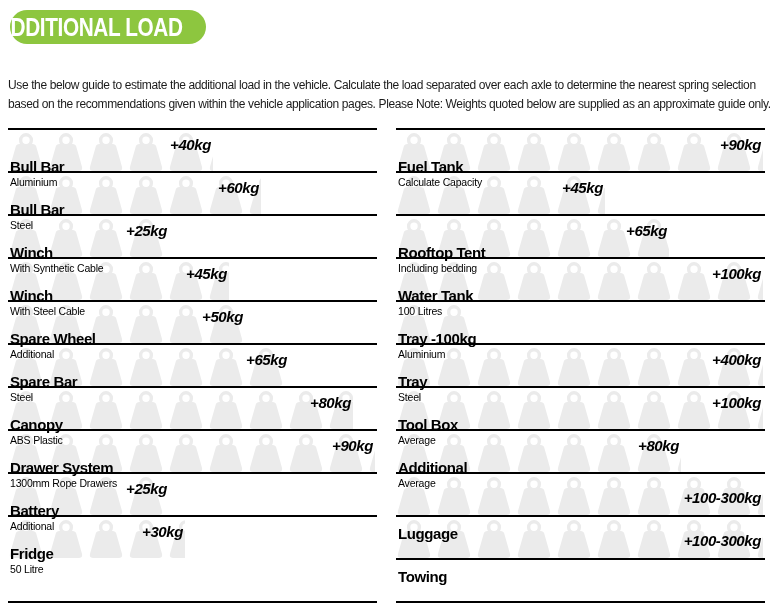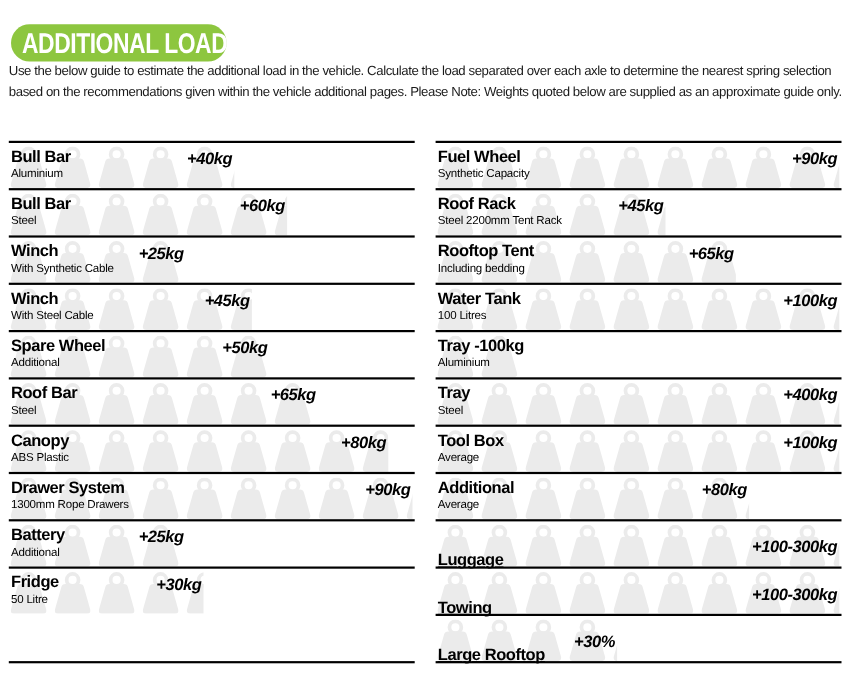--- a/index.html
+++ b/index.html
@@ -1,52 +1,52 @@
 <!DOCTYPE html>
 <html style="--accent: #8DC63F;"><head>
 <meta charset="utf-8">
 <style>
   html,body{margin:0;padding:0;background:#ffffff;}
   body{width:783px;height:612px;font-family:"Liberation Sans",sans-serif;color:#000;}
   .page{position:relative;width:783px;height:612px;overflow:hidden;background:#fff;}
 
   .badge{position:absolute;left:10px;top:10px;width:196px;height:34px;
          background:var(--accent,#8DC63F);border-radius:17px;
-         display:flex;align-items:center;justify-content:flex-start;padding-left:10px;box-sizing:border-box;margin-top:12px;}
+         display:flex;align-items:center;justify-content:center;padding-left:10px;box-sizing:border-box;}
   .badge .badge-text{color:#fff;font-weight:bold;font-size:26px;letter-spacing:-0.5px;
          white-space:nowrap;transform:scaleX(0.80);transform-origin:left center;}
 
-  .intro{position:absolute;left:8px;top:55px;font-size:12px;letter-spacing:-0.38px;
+  .intro{position:absolute;left:8px;top:76px;font-size:12px;letter-spacing:-0.38px;
          line-height:19px;color:#1b1b1b;white-space:nowrap;}
 
   .cols{position:absolute;left:8px;top:128px;display:flex;gap:19px;}
   .col{width:369px;border-bottom:2px solid #000;}
 
   .row{position:relative;height:43px;border-top:2px solid #000;box-sizing:border-box;}
   .strip{position:absolute;left:1px;top:3px;height:38px;overflow:hidden;white-space:nowrap;font-size:0;}
   .strip svg{display:inline-block;margin-right:6px;vertical-align:top;}
   .kg{position:absolute;top:3px;right:2px;font-weight:bold;font-size:15px;letter-spacing:-0.4px;white-space:nowrap;font-style:italic;}
-  .titles{position:relative;z-index:1;padding:5px 0 0 2px;}
+  .titles{position:relative;z-index:1;padding:5px 0 0 2px;margin-top:24px;}
   .title{font-weight:bold;font-size:15px;letter-spacing:-0.4px;line-height:16px;white-space:nowrap;}
   .sub{font-size:10.5px;letter-spacing:-0.2px;line-height:12px;margin-top:1px;white-space:nowrap;}
-  .row.nosub .titles{padding-top:28px;text-decoration:underline;}
+  .row.nosub .titles{padding-top:28px;}
   .row.nosub .kg{top:12px;}
 </style>
 </head>
 <body>
 
 <div class="page">
 
   <div class="badge">
     <span class="badge-text">ADDITIONAL LOAD</span>
   </div>
 
   <div class="intro">
     <div>Use the below guide to estimate the additional load in the vehicle. Calculate the load separated over each axle to determine the nearest spring selection</div>
-    <div>based on the recommendations given within the vehicle additional pages. Please Note: Weights quoted below are supplied as an approximate guide only.</div>
+    <div>based on the recommendations given within the vehicle application pages. Please Note: Weights quoted below are supplied as an approximate guide only.</div>
   </div>
 
   <div class="cols">
     <div class="col" id="col-left">
         <div class="row">
           <div class="strip" style="width: 204px;"><svg width="34" height="38" viewBox="0 0 34 38">
               <circle cx="17" cy="7.2" r="5.4" fill="none" stroke="#EBEBEB" stroke-width="3.4"></circle>
               <path fill="#EBEBEB" d="M10.5,11 L23.5,11 Q26.6,11 27.3,13.8 L32.9,33.6 Q34.1,38 29.6,38 L4.4,38 Q-0.1,38 1.1,33.6 L6.7,13.8 Q7.4,11 10.5,11 Z"></path>
             </svg><svg width="34" height="38" viewBox="0 0 34 38">
               <circle cx="17" cy="7.2" r="5.4" fill="none" stroke="#EBEBEB" stroke-width="3.4"></circle>
@@ -183,21 +183,21 @@
               <circle cx="17" cy="7.2" r="5.4" fill="none" stroke="#EBEBEB" stroke-width="3.4"></circle>
               <path fill="#EBEBEB" d="M10.5,11 L23.5,11 Q26.6,11 27.3,13.8 L32.9,33.6 Q34.1,38 29.6,38 L4.4,38 Q-0.1,38 1.1,33.6 L6.7,13.8 Q7.4,11 10.5,11 Z"></path>
             </svg><svg width="34" height="38" viewBox="0 0 34 38">
               <circle cx="17" cy="7.2" r="5.4" fill="none" stroke="#EBEBEB" stroke-width="3.4"></circle>
               <path fill="#EBEBEB" d="M10.5,11 L23.5,11 Q26.6,11 27.3,13.8 L32.9,33.6 Q34.1,38 29.6,38 L4.4,38 Q-0.1,38 1.1,33.6 L6.7,13.8 Q7.4,11 10.5,11 Z"></path>
             </svg><svg width="34" height="38" viewBox="0 0 34 38">
               <circle cx="17" cy="7.2" r="5.4" fill="none" stroke="#EBEBEB" stroke-width="3.4"></circle>
               <path fill="#EBEBEB" d="M10.5,11 L23.5,11 Q26.6,11 27.3,13.8 L32.9,33.6 Q34.1,38 29.6,38 L4.4,38 Q-0.1,38 1.1,33.6 L6.7,13.8 Q7.4,11 10.5,11 Z"></path>
             </svg><div class="kg">+65kg</div></div>
           <div class="titles">
-            <div class="title">Roof Bar</div>
+            <div class="title">Spare Bar</div>
             <div class="sub">Steel</div>
           </div>
         </div>
         <div class="row">
           <div class="strip" style="width: 344px;"><svg width="34" height="38" viewBox="0 0 34 38">
               <circle cx="17" cy="7.2" r="5.4" fill="none" stroke="#EBEBEB" stroke-width="3.4"></circle>
               <path fill="#EBEBEB" d="M10.5,11 L23.5,11 Q26.6,11 27.3,13.8 L32.9,33.6 Q34.1,38 29.6,38 L4.4,38 Q-0.1,38 1.1,33.6 L6.7,13.8 Q7.4,11 10.5,11 Z"></path>
             </svg><svg width="34" height="38" viewBox="0 0 34 38">
               <circle cx="17" cy="7.2" r="5.4" fill="none" stroke="#EBEBEB" stroke-width="3.4"></circle>
               <path fill="#EBEBEB" d="M10.5,11 L23.5,11 Q26.6,11 27.3,13.8 L32.9,33.6 Q34.1,38 29.6,38 L4.4,38 Q-0.1,38 1.1,33.6 L6.7,13.8 Q7.4,11 10.5,11 Z"></path>
@@ -334,22 +334,22 @@
               <circle cx="17" cy="7.2" r="5.4" fill="none" stroke="#EBEBEB" stroke-width="3.4"></circle>
               <path fill="#EBEBEB" d="M10.5,11 L23.5,11 Q26.6,11 27.3,13.8 L32.9,33.6 Q34.1,38 29.6,38 L4.4,38 Q-0.1,38 1.1,33.6 L6.7,13.8 Q7.4,11 10.5,11 Z"></path>
             </svg><svg width="34" height="38" viewBox="0 0 34 38">
               <circle cx="17" cy="7.2" r="5.4" fill="none" stroke="#EBEBEB" stroke-width="3.4"></circle>
               <path fill="#EBEBEB" d="M10.5,11 L23.5,11 Q26.6,11 27.3,13.8 L32.9,33.6 Q34.1,38 29.6,38 L4.4,38 Q-0.1,38 1.1,33.6 L6.7,13.8 Q7.4,11 10.5,11 Z"></path>
             </svg><svg width="34" height="38" viewBox="0 0 34 38">
               <circle cx="17" cy="7.2" r="5.4" fill="none" stroke="#EBEBEB" stroke-width="3.4"></circle>
               <path fill="#EBEBEB" d="M10.5,11 L23.5,11 Q26.6,11 27.3,13.8 L32.9,33.6 Q34.1,38 29.6,38 L4.4,38 Q-0.1,38 1.1,33.6 L6.7,13.8 Q7.4,11 10.5,11 Z"></path>
             </svg><div class="kg">+90kg</div></div>
           <div class="titles">
-            <div class="title">Fuel Wheel</div>
-            <div class="sub">Synthetic Capacity</div>
+            <div class="title">Fuel Tank</div>
+            <div class="sub">Calculate Capacity</div>
           </div>
         </div>
         <div class="row">
           <div class="strip" style="width: 208px;"><svg width="34" height="38" viewBox="0 0 34 38">
               <circle cx="17" cy="7.2" r="5.4" fill="none" stroke="#EBEBEB" stroke-width="3.4"></circle>
               <path fill="#EBEBEB" d="M10.5,11 L23.5,11 Q26.6,11 27.3,13.8 L32.9,33.6 Q34.1,38 29.6,38 L4.4,38 Q-0.1,38 1.1,33.6 L6.7,13.8 Q7.4,11 10.5,11 Z"></path>
             </svg><svg width="34" height="38" viewBox="0 0 34 38">
               <circle cx="17" cy="7.2" r="5.4" fill="none" stroke="#EBEBEB" stroke-width="3.4"></circle>
               <path fill="#EBEBEB" d="M10.5,11 L23.5,11 Q26.6,11 27.3,13.8 L32.9,33.6 Q34.1,38 29.6,38 L4.4,38 Q-0.1,38 1.1,33.6 L6.7,13.8 Q7.4,11 10.5,11 Z"></path>
             </svg><svg width="34" height="38" viewBox="0 0 34 38">
@@ -358,24 +358,20 @@
             </svg><svg width="34" height="38" viewBox="0 0 34 38">
               <circle cx="17" cy="7.2" r="5.4" fill="none" stroke="#EBEBEB" stroke-width="3.4"></circle>
               <path fill="#EBEBEB" d="M10.5,11 L23.5,11 Q26.6,11 27.3,13.8 L32.9,33.6 Q34.1,38 29.6,38 L4.4,38 Q-0.1,38 1.1,33.6 L6.7,13.8 Q7.4,11 10.5,11 Z"></path>
             </svg><svg width="34" height="38" viewBox="0 0 34 38">
               <circle cx="17" cy="7.2" r="5.4" fill="none" stroke="#EBEBEB" stroke-width="3.4"></circle>
               <path fill="#EBEBEB" d="M10.5,11 L23.5,11 Q26.6,11 27.3,13.8 L32.9,33.6 Q34.1,38 29.6,38 L4.4,38 Q-0.1,38 1.1,33.6 L6.7,13.8 Q7.4,11 10.5,11 Z"></path>
             </svg><svg width="34" height="38" viewBox="0 0 34 38">
               <circle cx="17" cy="7.2" r="5.4" fill="none" stroke="#EBEBEB" stroke-width="3.4"></circle>
               <path fill="#EBEBEB" d="M10.5,11 L23.5,11 Q26.6,11 27.3,13.8 L32.9,33.6 Q34.1,38 29.6,38 L4.4,38 Q-0.1,38 1.1,33.6 L6.7,13.8 Q7.4,11 10.5,11 Z"></path>
             </svg><div class="kg">+45kg</div></div>
-          <div class="titles">
-            <div class="title">Roof Rack</div>
-            <div class="sub">Steel 2200mm Tent Rack</div>
-          </div>
         </div>
         <div class="row">
           <div class="strip" style="width: 272px;"><svg width="34" height="38" viewBox="0 0 34 38">
               <circle cx="17" cy="7.2" r="5.4" fill="none" stroke="#EBEBEB" stroke-width="3.4"></circle>
               <path fill="#EBEBEB" d="M10.5,11 L23.5,11 Q26.6,11 27.3,13.8 L32.9,33.6 Q34.1,38 29.6,38 L4.4,38 Q-0.1,38 1.1,33.6 L6.7,13.8 Q7.4,11 10.5,11 Z"></path>
             </svg><svg width="34" height="38" viewBox="0 0 34 38">
               <circle cx="17" cy="7.2" r="5.4" fill="none" stroke="#EBEBEB" stroke-width="3.4"></circle>
               <path fill="#EBEBEB" d="M10.5,11 L23.5,11 Q26.6,11 27.3,13.8 L32.9,33.6 Q34.1,38 29.6,38 L4.4,38 Q-0.1,38 1.1,33.6 L6.7,13.8 Q7.4,11 10.5,11 Z"></path>
             </svg><svg width="34" height="38" viewBox="0 0 34 38">
               <circle cx="17" cy="7.2" r="5.4" fill="none" stroke="#EBEBEB" stroke-width="3.4"></circle>
@@ -619,36 +615,20 @@
               <path fill="#EBEBEB" d="M10.5,11 L23.5,11 Q26.6,11 27.3,13.8 L32.9,33.6 Q34.1,38 29.6,38 L4.4,38 Q-0.1,38 1.1,33.6 L6.7,13.8 Q7.4,11 10.5,11 Z"></path>
             </svg><svg width="34" height="38" viewBox="0 0 34 38">
               <circle cx="17" cy="7.2" r="5.4" fill="none" stroke="#EBEBEB" stroke-width="3.4"></circle>
               <path fill="#EBEBEB" d="M10.5,11 L23.5,11 Q26.6,11 27.3,13.8 L32.9,33.6 Q34.1,38 29.6,38 L4.4,38 Q-0.1,38 1.1,33.6 L6.7,13.8 Q7.4,11 10.5,11 Z"></path>
             </svg><div class="kg">+100-300kg</div></div>
           <div class="titles">
             <div class="title">Towing</div>
           </div>
         </div>
         <div class="row nosub">
-          <div class="strip" style="width: 164px;"><svg width="34" height="38" viewBox="0 0 34 38">
-              <circle cx="17" cy="7.2" r="5.4" fill="none" stroke="#EBEBEB" stroke-width="3.4"></circle>
-              <path fill="#EBEBEB" d="M10.5,11 L23.5,11 Q26.6,11 27.3,13.8 L32.9,33.6 Q34.1,38 29.6,38 L4.4,38 Q-0.1,38 1.1,33.6 L6.7,13.8 Q7.4,11 10.5,11 Z"></path>
-            </svg><svg width="34" height="38" viewBox="0 0 34 38">
-              <circle cx="17" cy="7.2" r="5.4" fill="none" stroke="#EBEBEB" stroke-width="3.4"></circle>
-              <path fill="#EBEBEB" d="M10.5,11 L23.5,11 Q26.6,11 27.3,13.8 L32.9,33.6 Q34.1,38 29.6,38 L4.4,38 Q-0.1,38 1.1,33.6 L6.7,13.8 Q7.4,11 10.5,11 Z"></path>
-            </svg><svg width="34" height="38" viewBox="0 0 34 38">
-              <circle cx="17" cy="7.2" r="5.4" fill="none" stroke="#EBEBEB" stroke-width="3.4"></circle>
-              <path fill="#EBEBEB" d="M10.5,11 L23.5,11 Q26.6,11 27.3,13.8 L32.9,33.6 Q34.1,38 29.6,38 L4.4,38 Q-0.1,38 1.1,33.6 L6.7,13.8 Q7.4,11 10.5,11 Z"></path>
-            </svg><svg width="34" height="38" viewBox="0 0 34 38">
-              <circle cx="17" cy="7.2" r="5.4" fill="none" stroke="#EBEBEB" stroke-width="3.4"></circle>
-              <path fill="#EBEBEB" d="M10.5,11 L23.5,11 Q26.6,11 27.3,13.8 L32.9,33.6 Q34.1,38 29.6,38 L4.4,38 Q-0.1,38 1.1,33.6 L6.7,13.8 Q7.4,11 10.5,11 Z"></path>
-            </svg><svg width="34" height="38" viewBox="0 0 34 38">
-              <circle cx="17" cy="7.2" r="5.4" fill="none" stroke="#EBEBEB" stroke-width="3.4"></circle>
-              <path fill="#EBEBEB" d="M10.5,11 L23.5,11 Q26.6,11 27.3,13.8 L32.9,33.6 Q34.1,38 29.6,38 L4.4,38 Q-0.1,38 1.1,33.6 L6.7,13.8 Q7.4,11 10.5,11 Z"></path>
-            </svg><div class="kg">+30%</div></div>
           <div class="titles">
             <div class="title">Large Rooftop</div>
           </div>
         </div>
       </div>
   </div>
 
 </div>
 
 </body></html>

